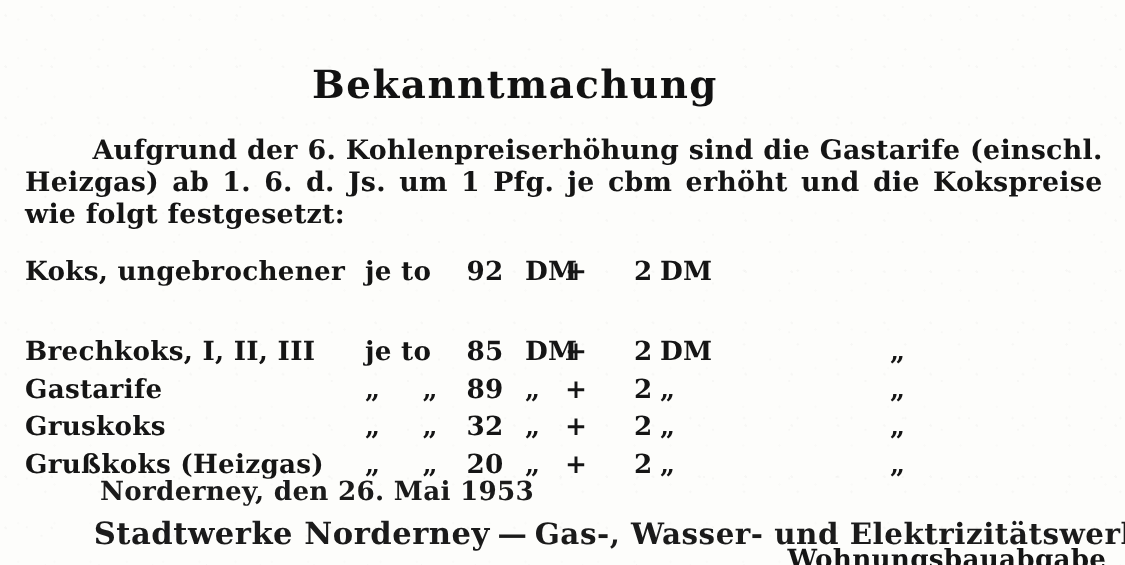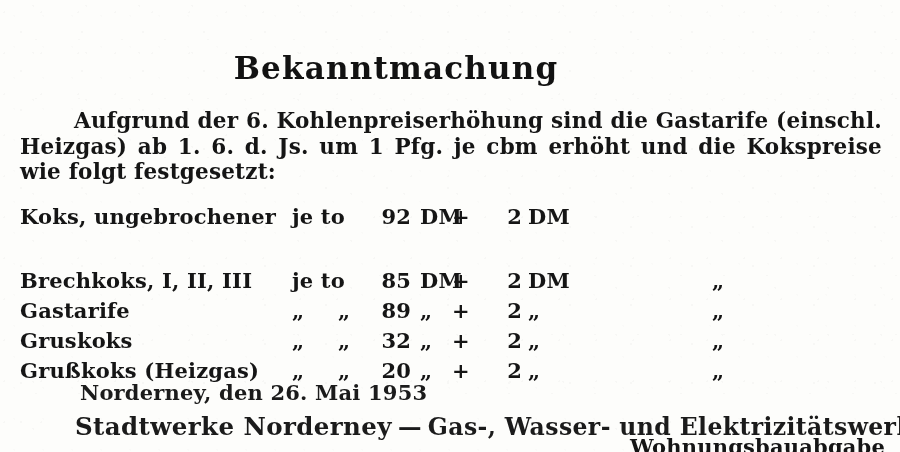--- a/index.html
+++ b/index.html
@@ -58,20 +58,21 @@
 
   .headline {
     position: absolute;
     top: 50px;
     left: 0;
     width: 792px;
     text-align: center;
     font-size: 31px;
     letter-spacing: 1.2px;
     color: #121212;
+    padding-left: 16px;
   }
 
   .body-par {
     position: absolute;
     top: 108px;
     left: 20px;
     width: 862px;
     font-size: 21.5px;
     line-height: 25.5px;
     text-align: justify;
@@ -90,21 +91,21 @@
   .row {
     position: relative;
     height: 25px;
     line-height: 25px;
     white-space: nowrap;
   }
   .row.tall { height: 30px; line-height: 30px; }
   .c-label  { position: absolute; left: 0;   }
   .c-qty    { position: absolute; left: 272px; text-align: center; }
   .c-unit   { position: absolute; left: 318px; }
-  .c-amount { position: absolute; left: 345px; text-align: right; width: 46px; }
+  .c-amount { position: absolute; left: 345px; text-align: center; width: 46px; }
   .c-cur    { position: absolute; left: 400px; }
   .c-plus   { position: absolute; left: 432px; }
   .c-add    { position: absolute; left: 464px; text-align: right; width: 38px; }
   .c-cur2   { position: absolute; left: 508px; }
   .c-note   { position: absolute; left: 590px; }
   .c-ditto  { position: absolute; left: 692px; }
 
   .note2 {
     position: absolute;
     top: 232px;

